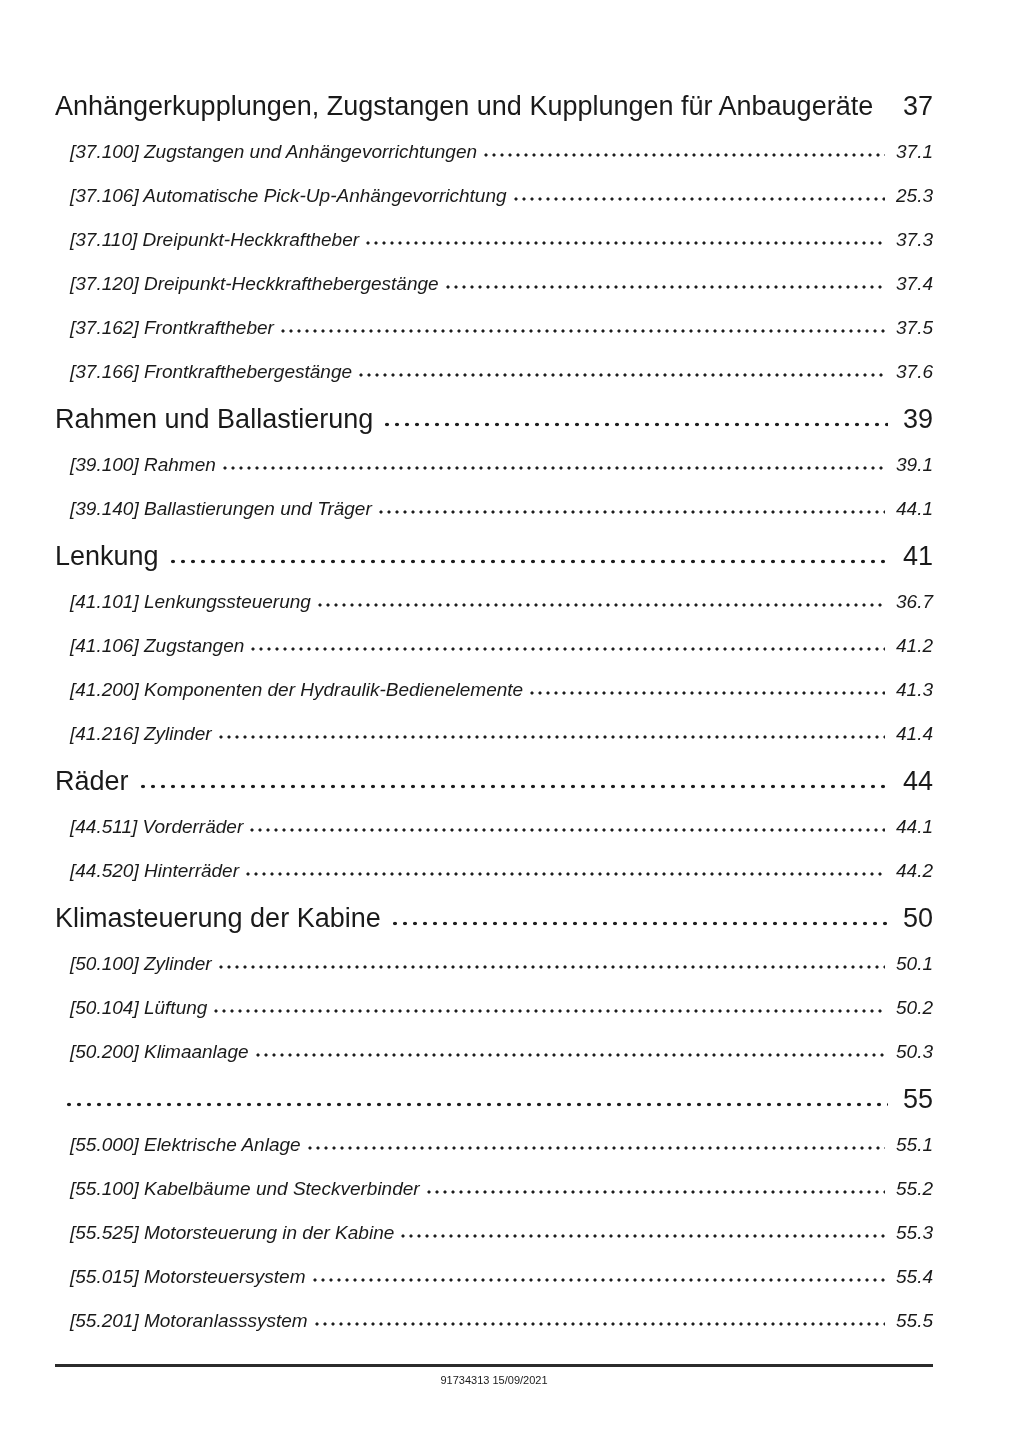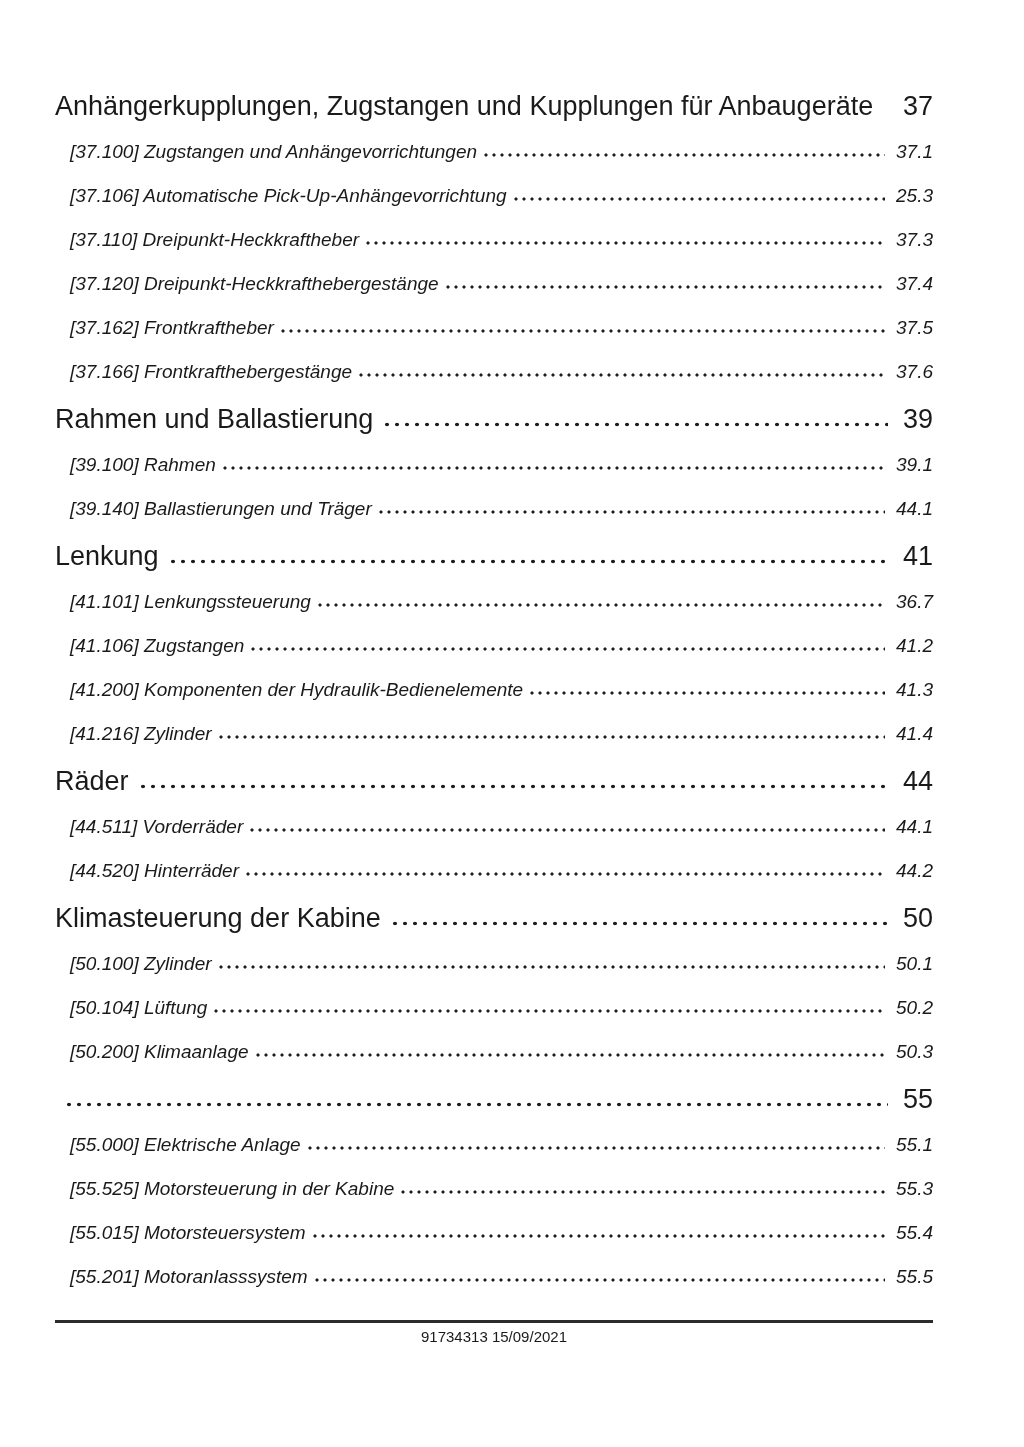--- a/index.html
+++ b/index.html
@@ -57,21 +57,21 @@
     margin: 0 15px 0 9px;
   }
   .leader.no-dots { background: none; }
   .h-page, .i-page { white-space: nowrap; }
   
   .footer { margin-top: 32px; }
   .footer-rule { height: 3px; background: #2b2b2b; }
   .footer-text {
     margin-top: 5px;
     text-align: center;
-    font-size: 15px;
+    font-size: 11px;
     line-height: 17px;
     color: #1a1a1a;
   }
 </style>
 </head>
 <body>
 
 <div class="page">
   <main class="toc">
       <div class="toc-heading">
@@ -185,20 +185,25 @@
         <span class="i-page">50.3</span>
       </div>
       <div class="toc-heading">
         <span class="leader"></span>
         <span class="h-page">55</span>
       </div>
       <div class="toc-item">
         <span><span>[55.000]</span> <span>Elektrische Anlage</span></span>
         <span class="leader"></span>
         <span class="i-page">55.1</span>
+      </div>
+      <div class="toc-item">
+        <span><span>[55.100]</span> <span>Kabelbäume und Steckverbinder</span></span>
+        <span class="leader"></span>
+        <span class="i-page">55.2</span>
       </div>
       <div class="toc-item">
         <span><span>[55.525]</span> <span>Motorsteuerung in der Kabine</span></span>
         <span class="leader"></span>
         <span class="i-page">55.3</span>
       </div>
       <div class="toc-item">
         <span><span>[55.015]</span> <span>Motorsteuersystem</span></span>
         <span class="leader"></span>
         <span class="i-page">55.4</span>

